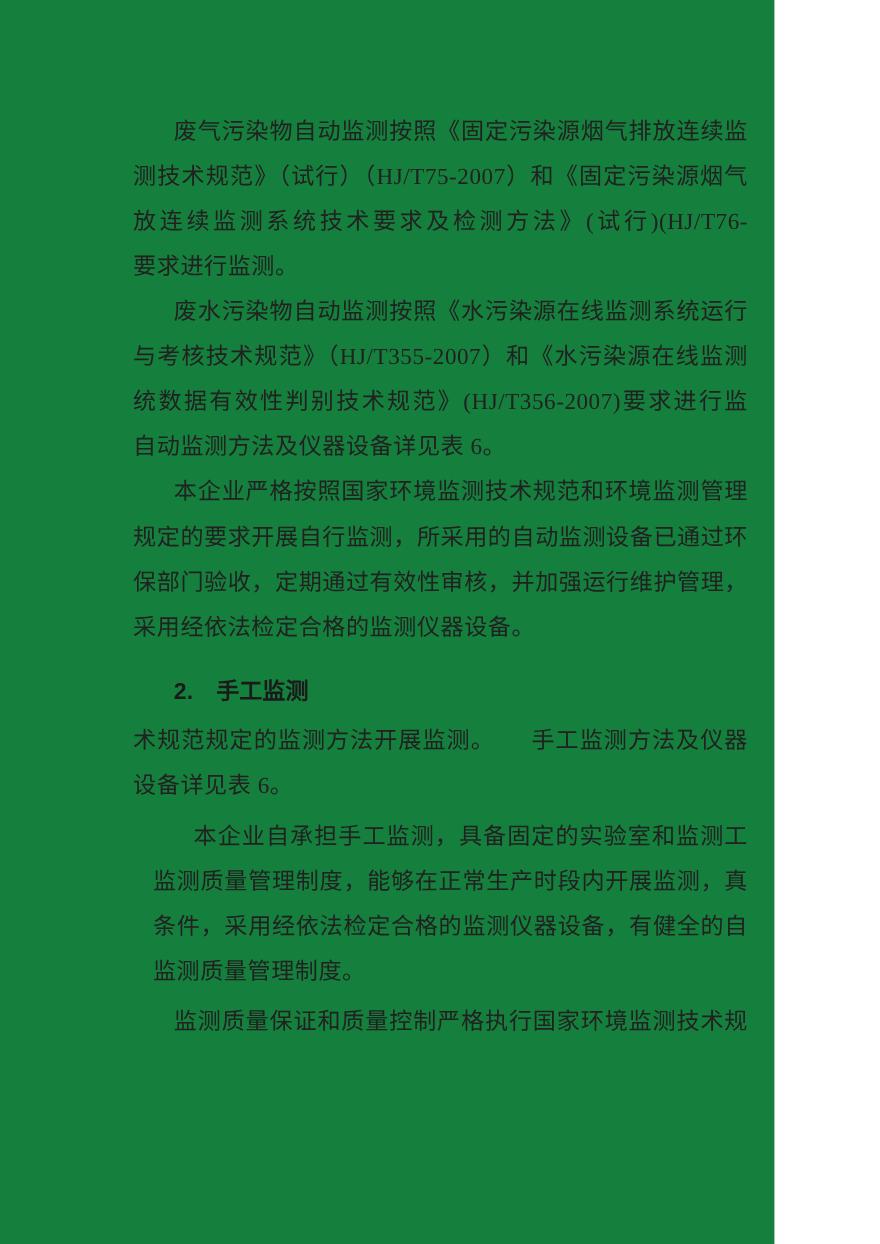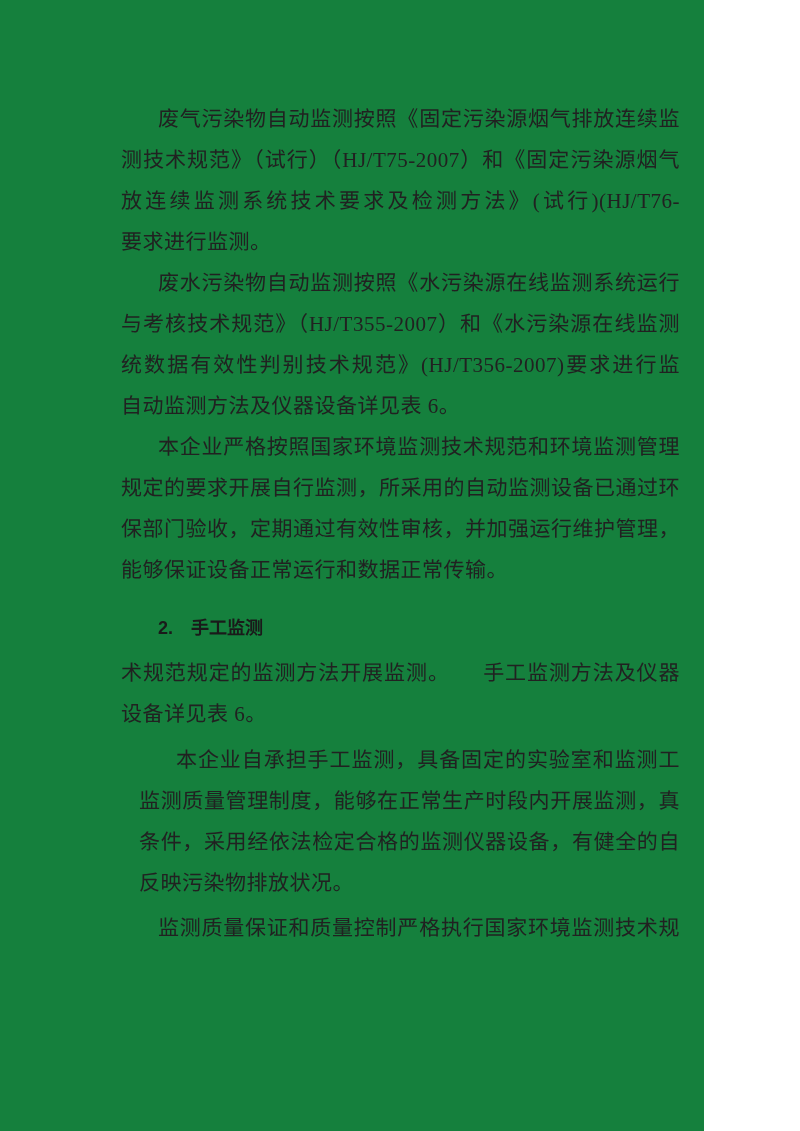--- a/index.html
+++ b/index.html
@@ -29,21 +29,21 @@
     text-align: justify;
     text-align-last: justify;
     text-justify: inter-character;
     letter-spacing: 0.5px;
   }
   .line.first { text-indent: 37px; }
   .line.last { text-align-last: left; }
   .heading {
     font-family: "Liberation Sans", "DejaVu Sans", sans-serif;
     font-weight: 700;
-    font-size: 18px;
+    font-size: 21px;
     line-height: 41px;
     height: 41px;
     margin: 17px 0 4px 0;
     padding-left: 37px;
     text-align: left;
     color: #1a1a1a;
   }
 </style>
 </head>
 <body>
@@ -62,35 +62,35 @@
       <div class="line first">废水污染物自动监测按照《水污染源在线监测系统运行</div>
       <div class="line">与考核技术规范》（HJ/T355-2007）和《水污染源在线监测系</div>
       <div class="line">统数据有效性判别技术规范》(HJ/T356-2007)要求进行监测。</div>
       <div class="line last">自动监测方法及仪器设备详见表 6。</div>
     </div>
 
     <div class="para">
       <div class="line first">本企业严格按照国家环境监测技术规范和环境监测管理</div>
       <div class="line">规定的要求开展自行监测，所采用的自动监测设备已通过环</div>
       <div class="line">保部门验收，定期通过有效性审核，并加强运行维护管理，</div>
-      <div class="line last">能够保证设备正常运行和数据正常传输。</div>
+      <div class="line last">采用经依法检定合格的监测仪器设备。</div>
     </div>
 
     <h2 class="heading">2.　手工监测</h2>
 
     <div class="para">
       <div class="line">术规范规定的监测方法开展监测。　　手工监测方法及仪器</div>
       <div class="line last">设备详见表 6。</div>
     </div>
 
     <div class="para para-5">
       <div class="line first">本企业自承担手工监测，具备固定的实验室和监测工作</div>
       <div class="line">监测质量管理制度，能够在正常生产时段内开展监测，真实</div>
       <div class="line">条件，采用经依法检定合格的监测仪器设备，有健全的自行</div>
-      <div class="line last">反映污染物排放状况。</div>
+      <div class="line last">监测质量管理制度。</div>
     </div>
 
     <div class="para para-6">
       <div class="line first">监测质量保证和质量控制严格执行国家环境监测技术规</div>
     </div>
 
   </div>
 </div>
 
 </body></html>

